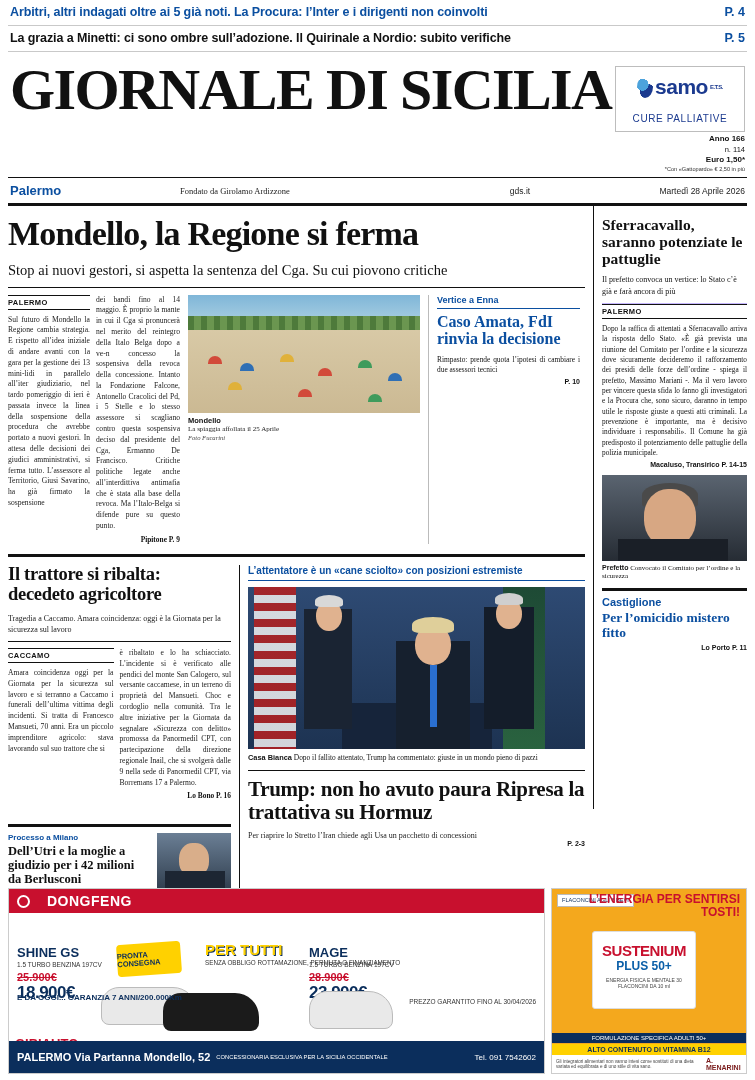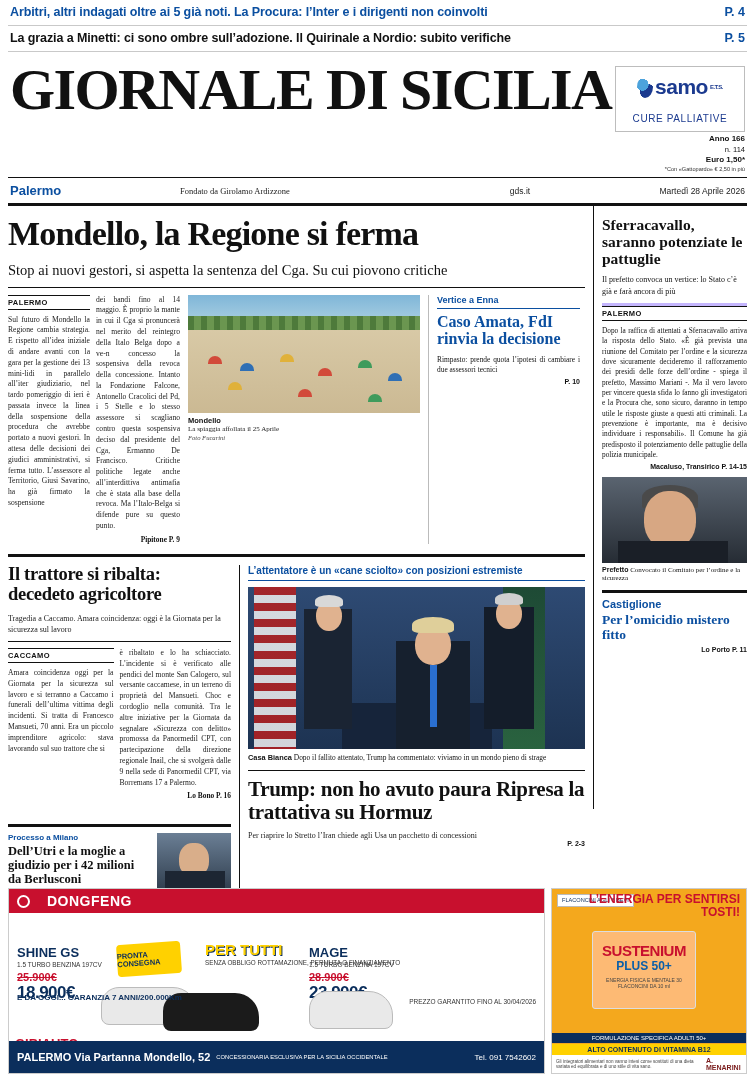--- a/index.html
+++ b/index.html
@@ -224,21 +224,21 @@
   .proc-txt { font-family:"Liberation Serif",serif; font-size:7.2px; line-height:1.4; margin-top:5px; text-align:justify;}
   .proc-ph { width:74px; height:58px; background:linear-gradient(#6b7f95,#2f3d4d); position:relative; overflow:hidden;}
   .proc-ph .f { position:absolute; left:22px; top:10px; width:30px; height:34px; background:#d9ae8a; border-radius:45%; }
   .proc-ph .b { position:absolute; left:8px; bottom:0; width:60px; height:20px; background:#1d2633; }
 
   
   .rc-title {
     font-family:"Liberation Serif",serif; font-weight:bold; font-size:15.5px; line-height:1.1;
     margin-top:10px;
   }
-  .rc-sub { font-family:"Liberation Serif",serif; font-size:8px; line-height:1.4; margin-top:7px; padding-bottom:6px; border-bottom:3px solid #c4b5fd;}
+  .rc-sub { font-family:"Liberation Serif",serif; font-size:8px; line-height:1.4; margin-top:7px; padding-bottom:6px; border-bottom:1px solid #c4b5fd;}
   .rc-txt { font-family:"Liberation Serif",serif; font-size:7.3px; line-height:1.42; text-align:justify; margin-top:5px;}
   .rc-sig { font-family:"Liberation Sans",sans-serif; font-weight:bold; font-size:7px; text-align:right; display:block; margin-top:3px;}
   .rc-photo { width:100%; height:86px; margin-top:7px; background:linear-gradient(#5a6470,#262c34); position:relative; overflow:hidden;}
   .rc-photo .face { position:absolute; left:42px; top:14px; width:52px; height:58px; background:#d7a783; border-radius:46%;}
   .rc-photo .hair { position:absolute; left:40px; top:8px; width:56px; height:24px; background:#4a4a4a; border-radius:50% 50% 10% 10%;}
   .rc-photo .body { position:absolute; left:16px; bottom:0; width:110px; height:22px; background:#1a1f27;}
   .rc-cap { font-family:"Liberation Serif",serif; font-size:7px; margin-top:3px;}
   .rc-cap b { font-family:"Liberation Sans",sans-serif; }
   .rc-kick2 { font-family:"Liberation Sans",sans-serif; font-weight:bold; font-size:11px; color:#0b4fa0; border-top:3px solid #111; padding-top:5px; margin-top:8px;}
   .rc-title2 { font-family:"Liberation Serif",serif; font-weight:bold; font-size:13.5px; line-height:1.1; color:#0b4fa0; margin-top:3px;}
@@ -290,21 +290,21 @@
   .ad-pharma { width:196px; border:1px solid #ccc; position:relative; overflow:hidden; background:#f4a81d;}
   .ad-pharma .energy {
     position:absolute; top:4px; right:6px; text-align:right;
     font-family:"Liberation Sans",sans-serif; font-weight:bold; font-size:12px; color:#c8102e; line-height:1.05;
   }
   .ad-pharma .flac {
     position:absolute; top:5px; left:5px; background:#fff; border:1px solid #bbb; padding:2px 4px;
     font-family:"Liberation Sans",sans-serif; font-size:5.6px; color:#0b2e5c; text-align:center; line-height:1.2;
   }
   .ad-pharma .boxshot {
-    position:absolute; left:40px; top:42px; width:104px; height:78px; background:#fdba74;
+    position:absolute; left:40px; top:42px; width:104px; height:78px; background:#ffffff;
     border:1px solid #ddd; border-radius:3px;
   }
   .ad-pharma .boxshot .pn { font-family:"Liberation Sans",sans-serif; font-weight:bold; font-size:15px; color:#c8102e; text-align:center; margin-top:10px; letter-spacing:-0.5px;}
   .ad-pharma .boxshot .pp { font-family:"Liberation Sans",sans-serif; font-weight:bold; font-size:12px; color:#0b5fa8; text-align:center;}
   .ad-pharma .boxshot .pd { font-family:"Liberation Sans",sans-serif; font-size:5px; color:#444; text-align:center; margin-top:4px;}
   .ad-pharma .strip1 {
     position:absolute; left:0; right:0; bottom:30px; background:#0b2e5c; color:#fff;
     font-family:"Liberation Sans",sans-serif; font-size:6px; text-align:center; padding:2px 0;
   }
   .ad-pharma .strip2 {
@@ -446,21 +446,21 @@
             <div class="suit" style="left:236px;top:20px;width:50px;height:122px;background:#141d2a;"></div>
             <div class="face" style="left:248px;top:12px;width:26px;height:30px;"></div>
             <div class="hair" style="left:247px;top:6px;width:28px;height:12px;background:#cfcfcf;"></div>
             <div class="suit" style="left:148px;top:54px;width:74px;height:108px;background:#16202e;"></div>
             <div class="face" style="left:167px;top:38px;width:36px;height:40px;"></div>
             <div class="hair" style="left:164px;top:30px;width:42px;height:16px;"></div>
             <div class="tie" style="left:182px;top:78px;height:62px;"></div>
           </div>
           <div class="cap-row">
             <b>Casa Bianca</b>
-            <span>Dopo il fallito attentato, Trump ha commentato: viviamo in un mondo pieno di strage</span>
+            <span>Dopo il fallito attentato, Trump ha commentato: giuste in un mondo pieno di pazzi</span>
           </div>
           <h2 class="trump">Trump: non ho avuto paura Ripresa la trattativa su Hormuz</h2>
           <div class="trump-sub">Per riaprire lo Stretto l’Iran chiede agli Usa un pacchetto di concessioni</div>
           <span class="trump-pg">P. 2-3</span>
         </div>
       </div>
     </div>
 
     <div class="right-col">
       <div class="rc-title">Sferracavallo, saranno potenziate le pattuglie</div>

